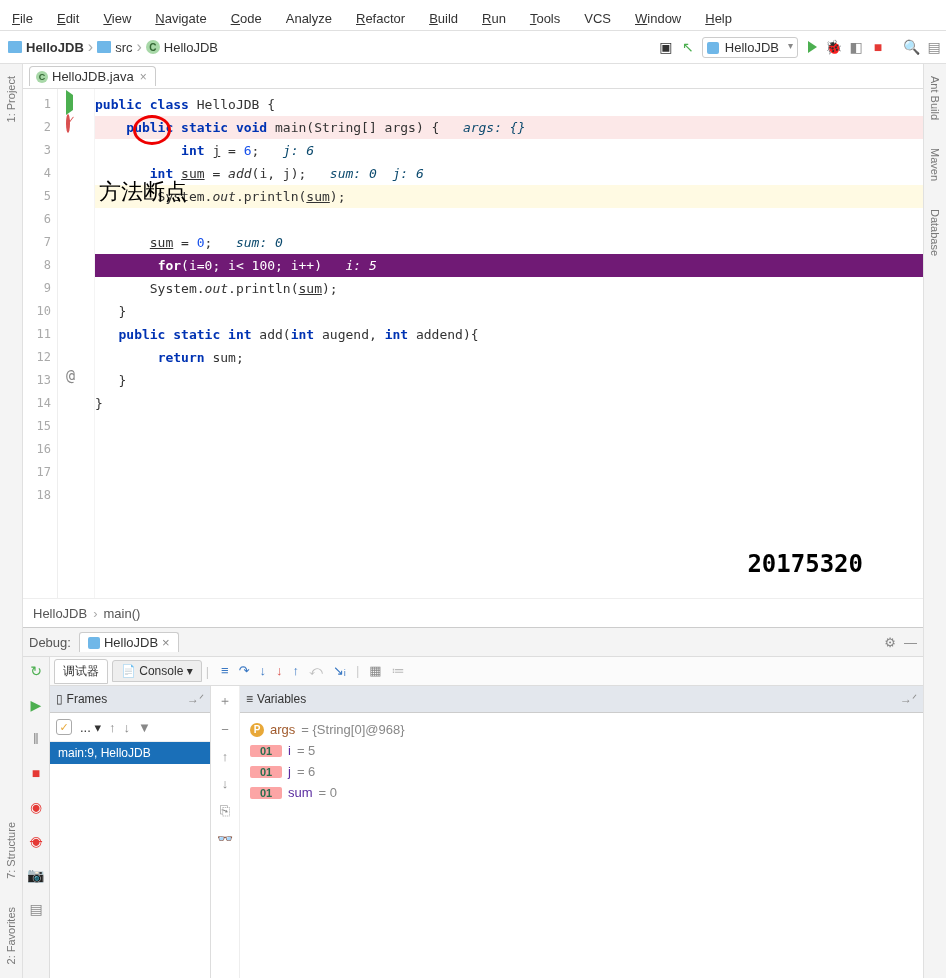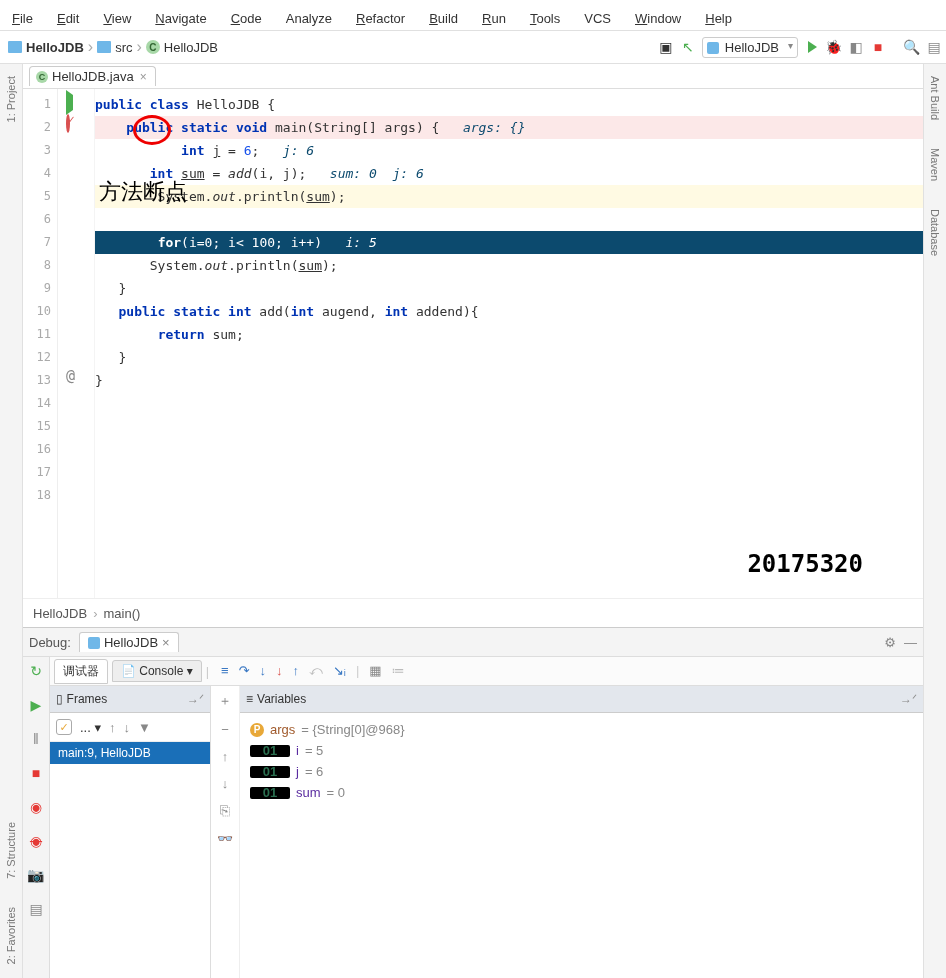--- a/index.html
+++ b/index.html
@@ -33,21 +33,21 @@
 .lnums{width:28px;text-align:right;padding:4px 6px 0 0;color:#aaa;font-size:12px;line-height:23px;border-right:1px solid #eee;user-select:none}
 .bp-gutter{width:36px;position:relative;border-right:1px solid #f4f4f4}
 .code{flex:1;position:relative;font-size:13px;padding-top:4px}
 .code-line{height:23px;line-height:23px;white-space:pre}
 .kw{color:#0033b3;font-weight:bold}
 .com{color:#0c4a6e;font-style:italic}
 .fn{font-style:italic}
 .ul{text-decoration:underline}
 .lit{color:#1750eb}
 .hl-pink{background:#fce8e8}
-.hl-blue{background:#0c4a6e;color:#fff}
+.hl-blue{background:#701a75;color:#fff}
 .hl-blue *{color:#fff !important}
 .hl-yel2{background:#fffae3}
 .gut-run{position:absolute;left:8px}
 .method-bp{width:12px;height:12px;border-radius:50%;background:#fff;border:2px solid #d95050;position:relative}
 .method-bp::after{content:"✓";position:absolute;left:0;top:-3px;font-size:11px;color:#d95050}
 .line-bp{width:12px;height:12px;border-radius:50%;background:#e06666}
 .red-circle{position:absolute;left:38px;top:26px;width:32px;height:24px;border:3px solid #e00;border-radius:50%;pointer-events:none}
 .watermark{position:absolute;right:60px;bottom:20px;font-size:24px;font-weight:bold;color:#000}
 .annot{position:absolute;left:4px;top:88px;font-size:22px;color:#000;font-family:"Microsoft YaHei",sans-serif}
 .breadcrumb-bar{height:24px;border-top:1px solid #eee;padding:2px 10px;color:#555;display:flex;align-items:center;gap:6px}
@@ -71,21 +71,21 @@
 .frames-vars{flex:1;display:flex}
 .frames-panel{width:160px;border-right:1px solid #ddd;display:flex;flex-direction:column}
 .panel-hdr{height:26px;background:#e3e7ed;border-bottom:1px solid #ccc;display:flex;align-items:center;padding:0 6px;gap:4px;font-size:12px}
 .frames-tb{display:flex;align-items:center;height:28px;gap:8px;padding:0 6px;border-bottom:1px solid #eee}
 .frame-row{padding:4px 8px;background:#1a6fb8;color:#fff;font-size:12px}
 .vars-panel{flex:1;display:flex}
 .vars-tb{width:28px;border-right:1px solid #eee;display:flex;flex-direction:column;align-items:center;padding-top:6px;gap:12px;color:#888}
 .vars-content{flex:1;padding:6px 10px}
 .var-row{display:flex;align-items:center;gap:6px;padding:3px 0;font-size:13px}
 .var-row .p-badge{width:14px;height:14px;border-radius:50%;background:#e8a838;color:#fff;font-size:10px;display:inline-flex;align-items:center;justify-content:center;font-weight:bold}
-.var-row .i-badge{width:40px;height:12px;background:#000000;color:#2a6e4f;font-size:13px;display:inline-flex;align-items:center;justify-content:center;font-weight:bold;border-radius:2px}
+.var-row .i-badge{width:32px;height:12px;background:#fca5a5;color:#2a6e4f;font-size:11px;display:inline-flex;align-items:center;justify-content:center;font-weight:bold;border-radius:2px}
 .var-row .gray{color:#888}
 .bottom-left{position:absolute;left:0;bottom:0;width:22px;display:flex;flex-direction:column;align-items:center;gap:20px;padding-bottom:10px}
 .bottom-left .vtab{writing-mode:vertical-rl;transform:rotate(180deg);font-size:11px;color:#777}
 .chk-box{width:14px;height:14px;border:1px solid #aaa;border-radius:3px;display:inline-flex;align-items:center;justify-content:center;color:#e8a838;font-size:11px}
 </style>
 </head>
 <body>
 
 <div class="menubar" id="menu">
     <span><u>F</u>ile</span>
@@ -199,20 +199,21 @@
             <div style="height: 23px; position: relative;"></div>
             <div style="height: 23px; position: relative;"></div>
           </div>
         <div class="code" id="code">
           <div class="code-line "><span class="kw">public class</span> HelloJDB {</div>
             <div class="code-line hl-pink">    <span class="kw">public static void</span> main(String[] args) {   <span class="com">args: {}</span></div>
             <div class="code-line ">           <span class="kw">int</span> <span class="ul">j</span> = <span class="lit">6</span>;   <span class="com">j: 6</span></div>
             <div class="code-line ">       <span class="kw">int</span> <span class="ul">sum</span> = <span class="fn">add</span>(i, j);   <span class="com">sum: 0  j: 6</span></div>
             <div class="code-line hl-yel2">        System.<span class="fn">out</span>.println(<span class="ul">sum</span>);</div>
             <div class="code-line "></div>
+            <div class="code-line ">       <span class="ul">sum</span> = <span class="lit">0</span>;   <span class="com">sum: 0</span></div>
             <div class="code-line hl-blue">        <span class="kw">for</span>(i=<span class="lit">0</span>; i&lt; <span class="lit">100</span>; i++)   <span class="com">i: 5</span></div>
             <div class="code-line ">       System.<span class="fn">out</span>.println(<span class="ul">sum</span>);</div>
             <div class="code-line ">   }</div>
             <div class="code-line ">   <span class="kw">public static int</span> add(<span class="kw">int</span> augend, <span class="kw">int</span> addend){</div>
             <div class="code-line ">        <span class="kw">return</span> sum;</div>
             <div class="code-line ">   }</div>
             <div class="code-line ">}</div>
             <div class="code-line "></div>
             <div class="red-circle"></div>
           <div class="annot">方法断点</div>

